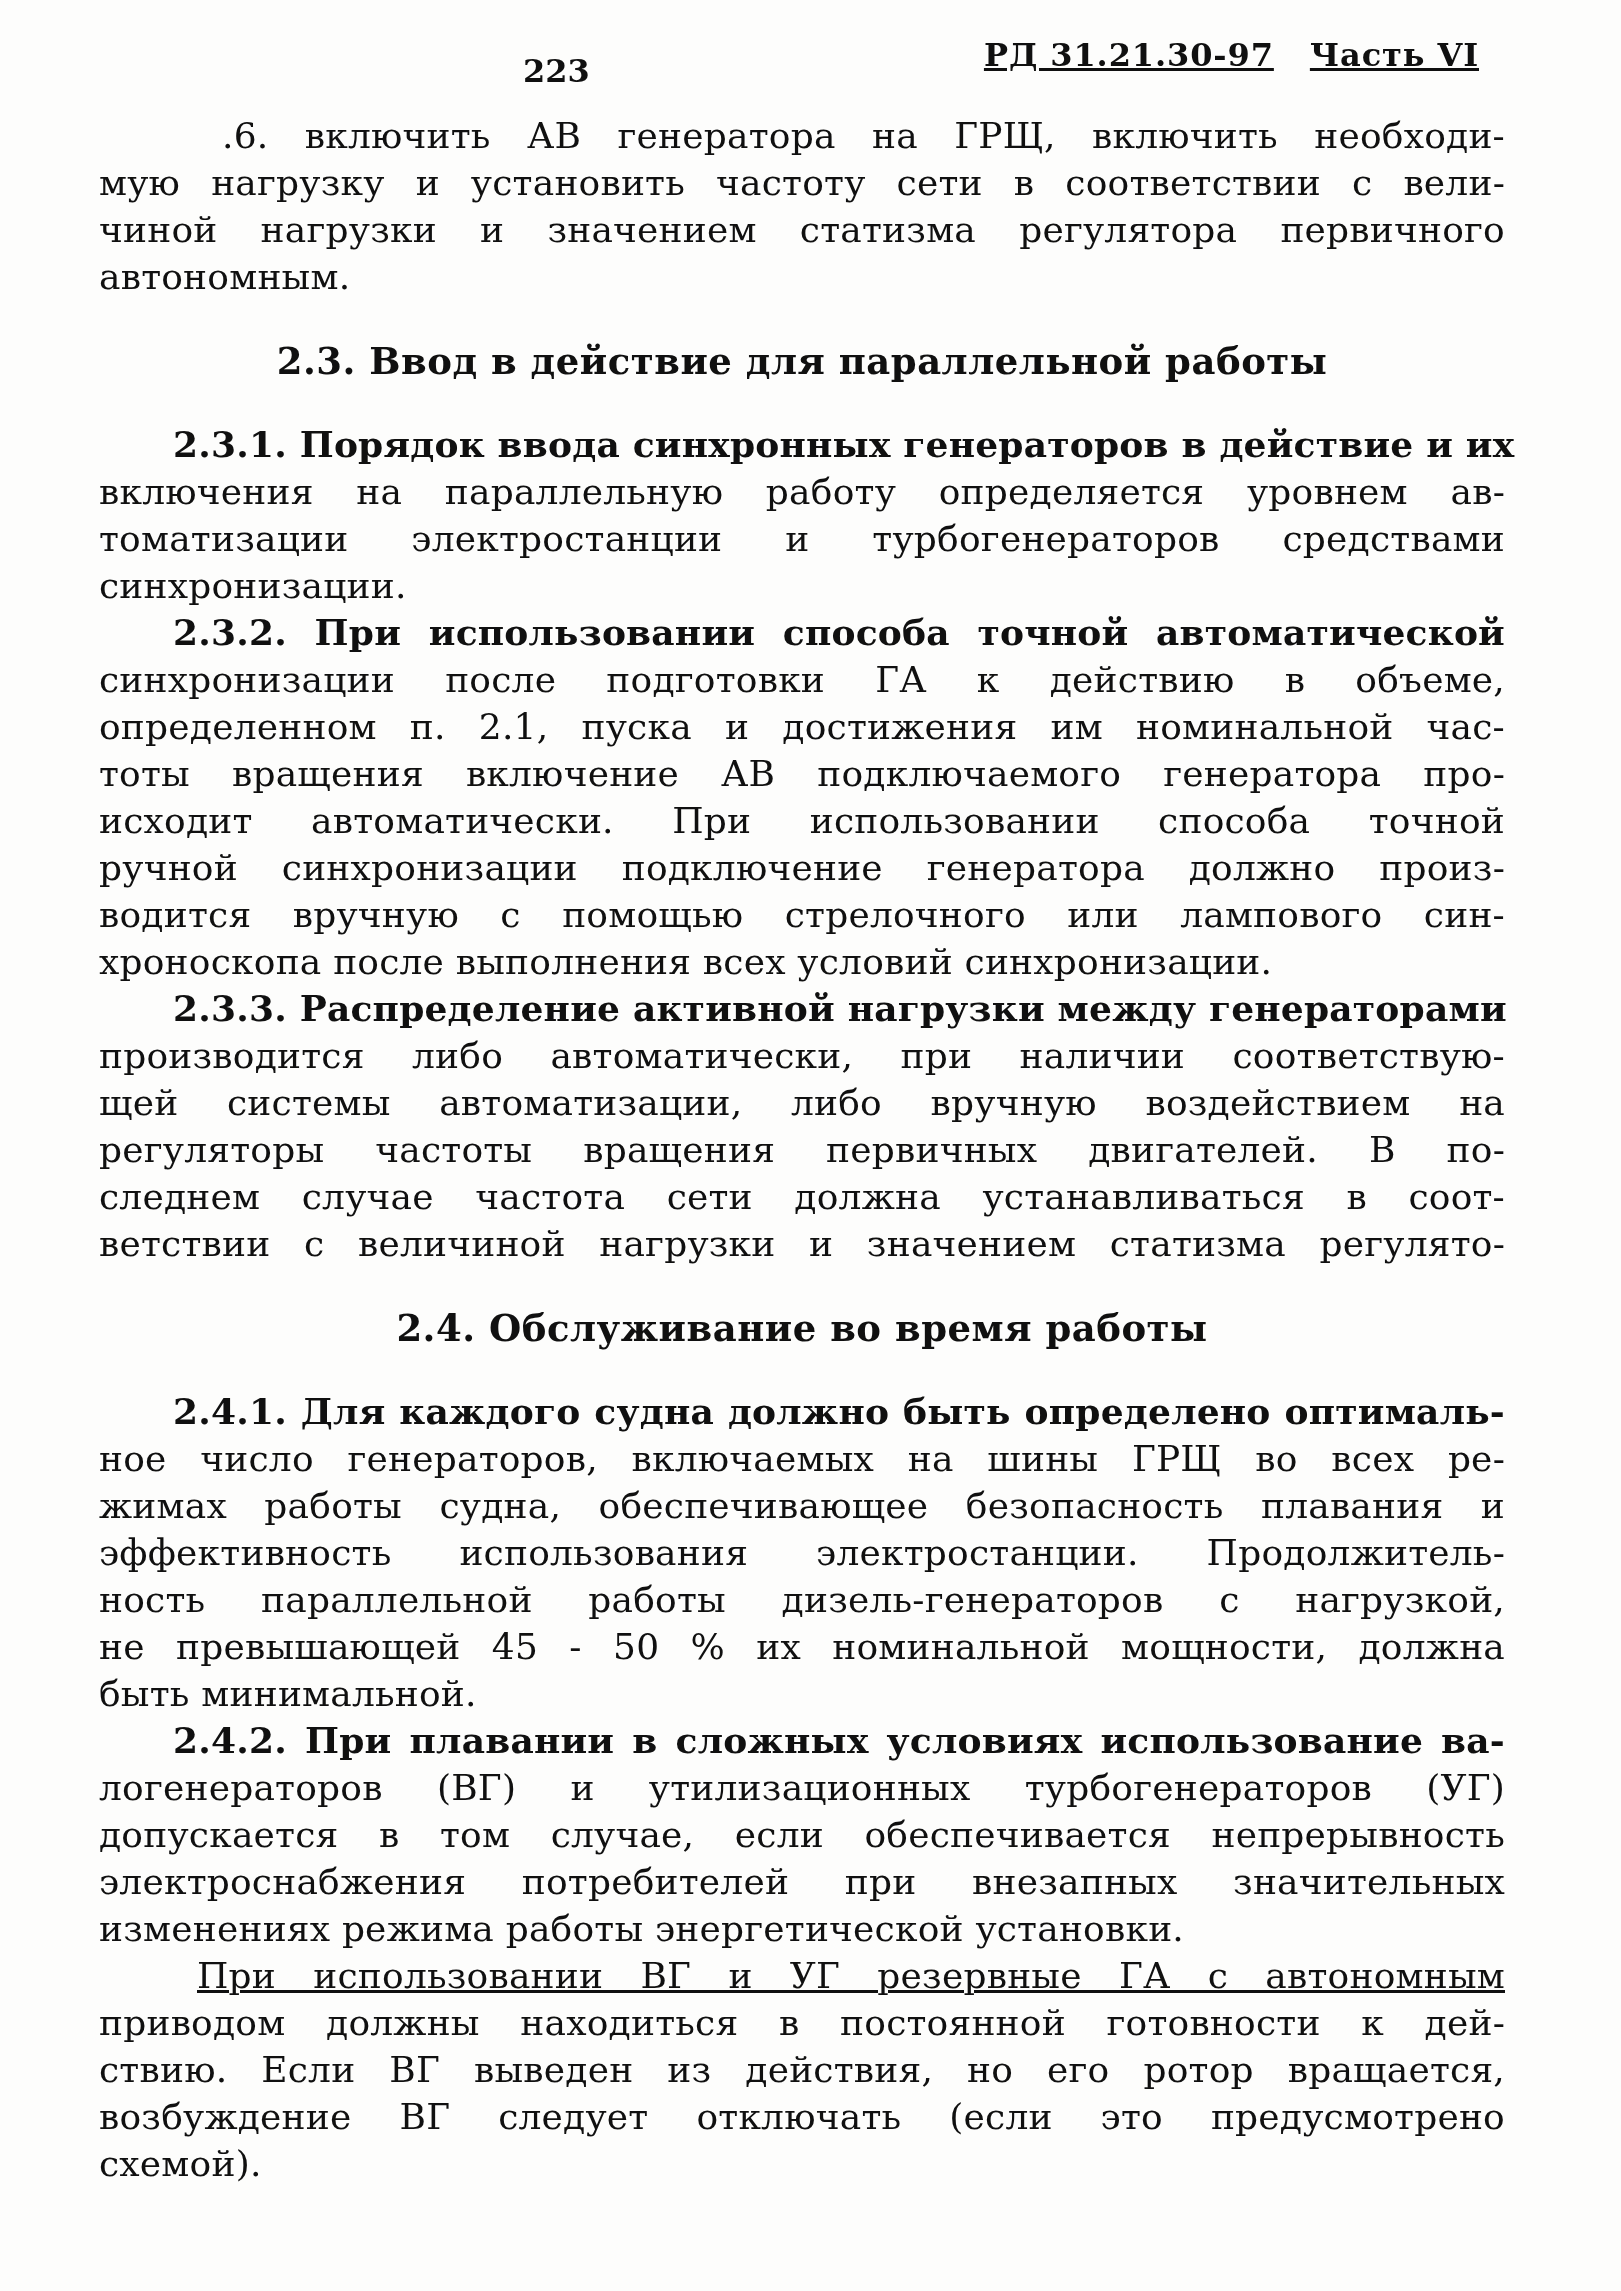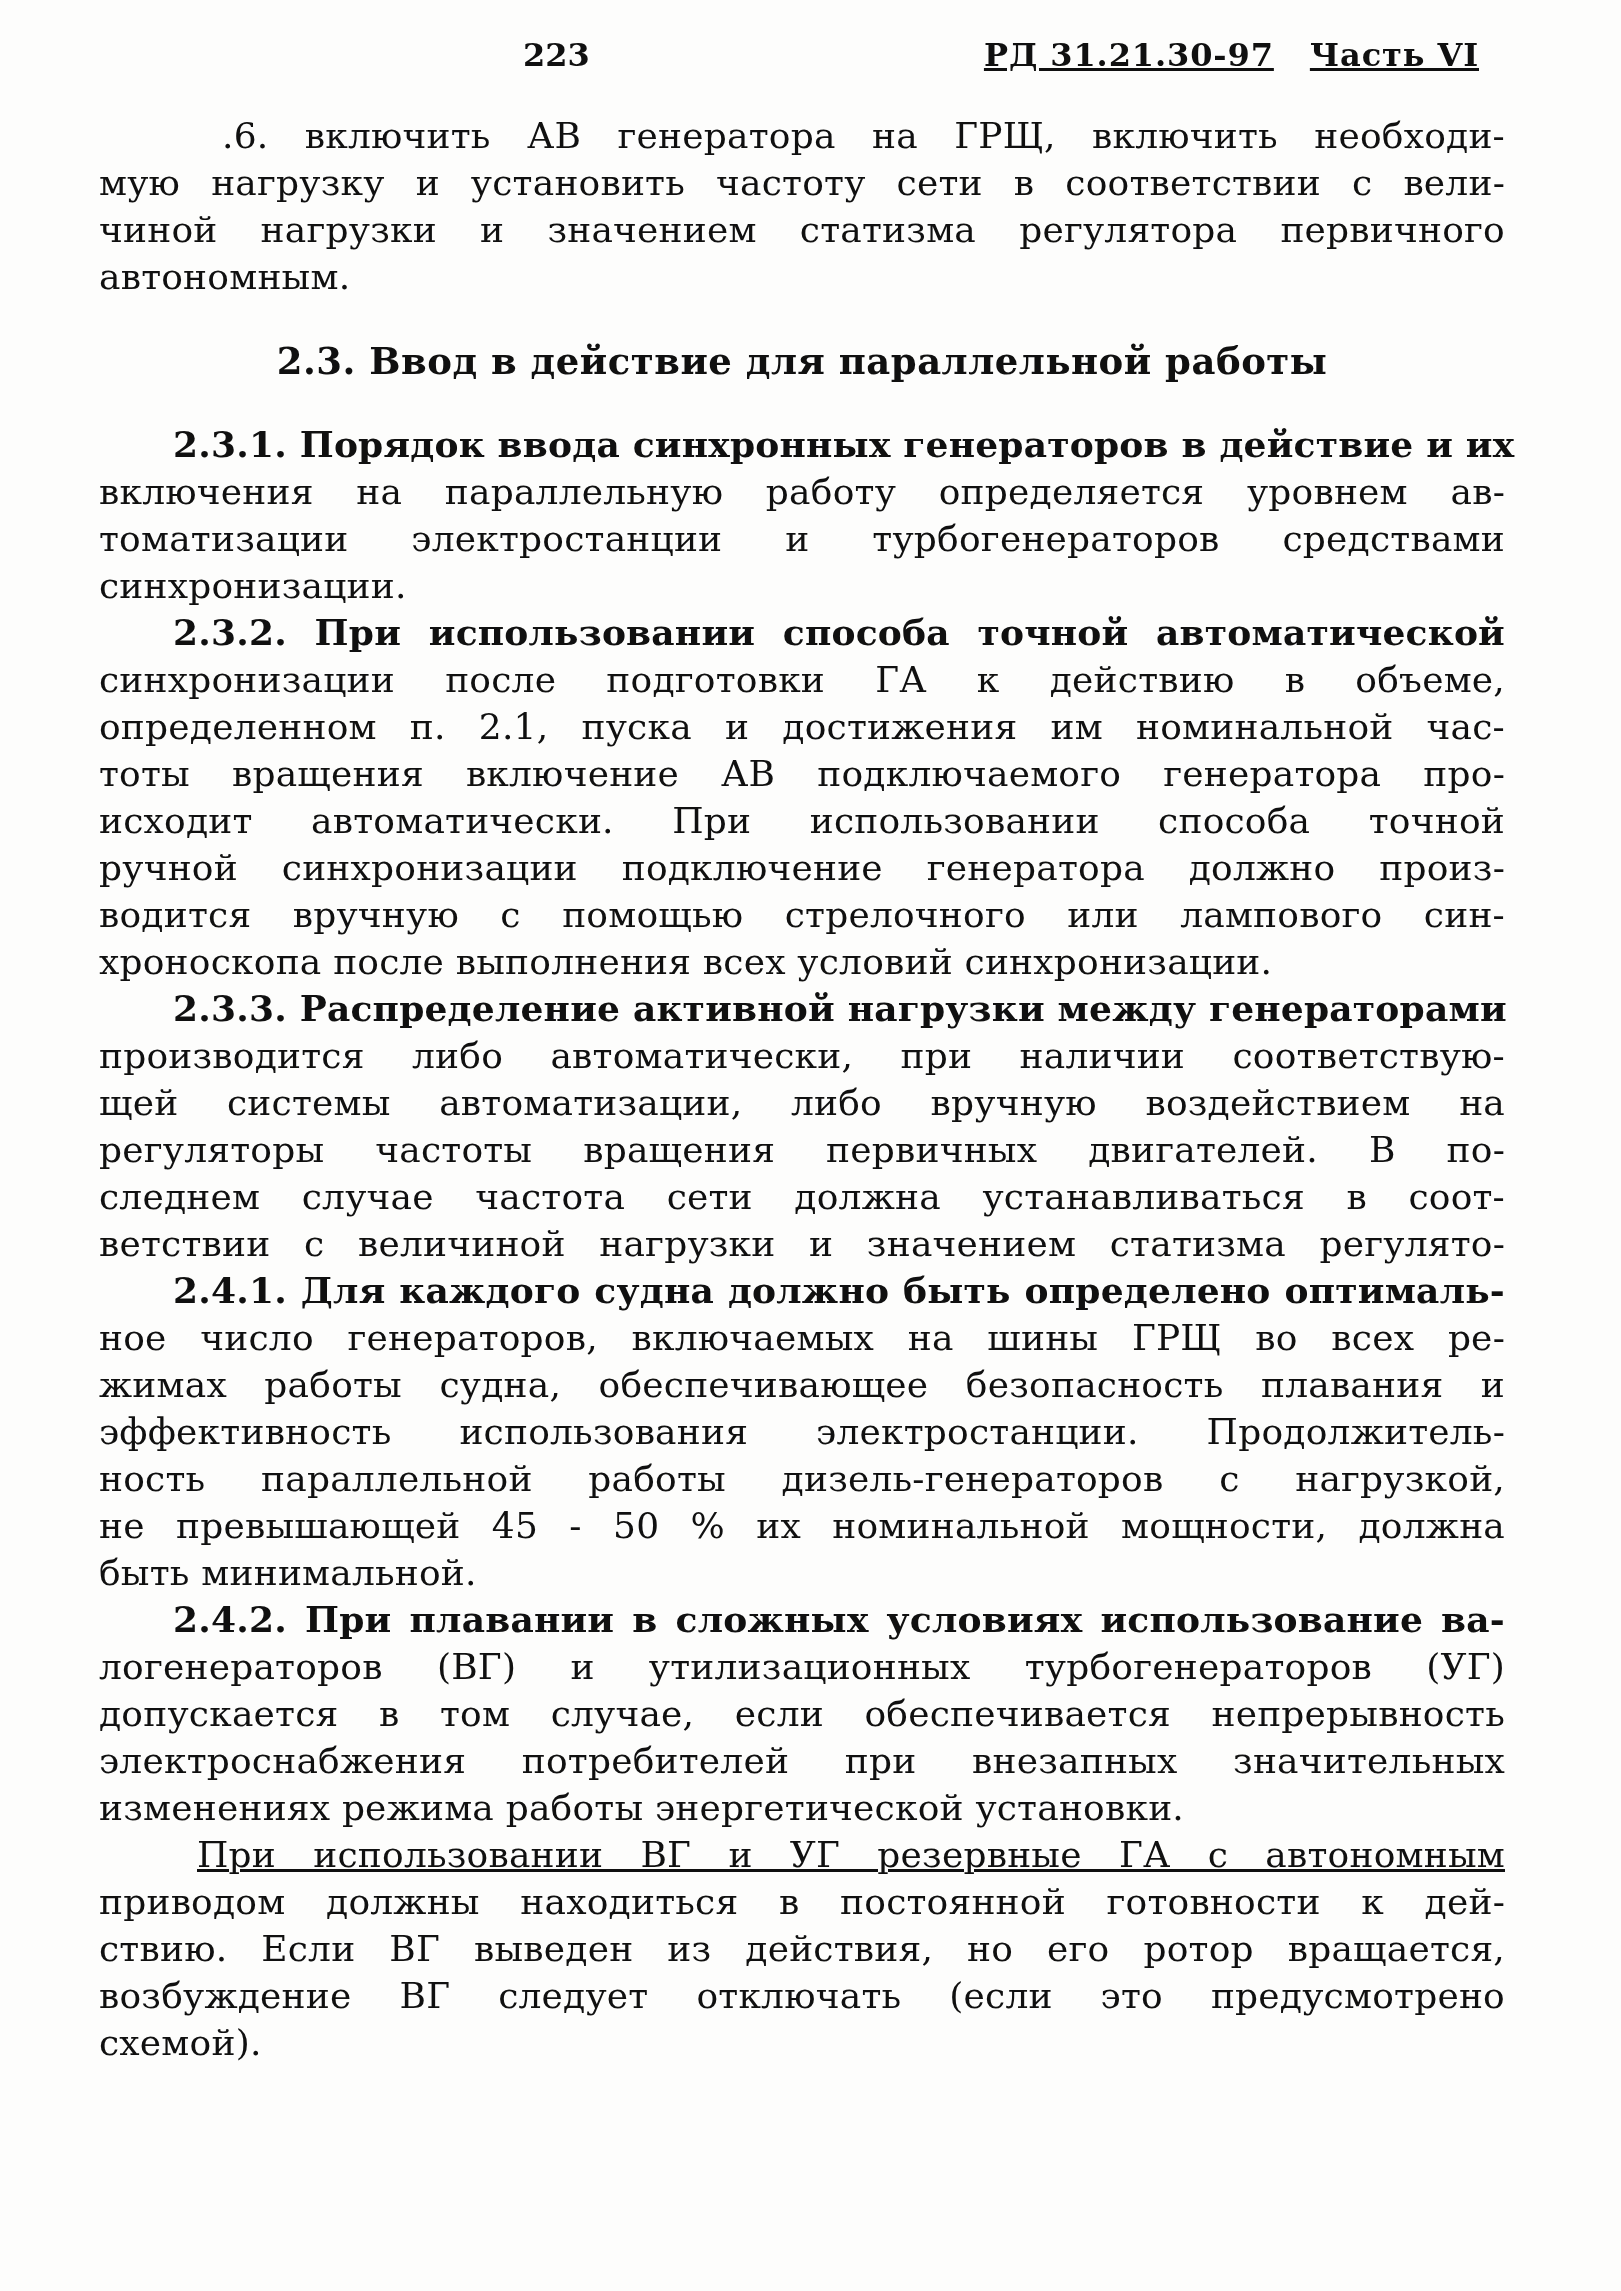--- a/index.html
+++ b/index.html
@@ -23,21 +23,21 @@
     top: 36px;
     left: 0;
     width: 100%;
     height: 57px;
     font-size: 32px;
     font-weight: bold;
   }
   .page-number {
     position: absolute;
     left: 523px;
-    top: 0;
+    top: 16px;
   }
   .doc-ref {
     position: absolute;
     right: 142px;
     top: 0;
     text-decoration: underline;
     white-space: nowrap;
     letter-spacing: 0.9px;
   }
   .doc-ref .part-gap { display: inline-block; width: 36px; }
@@ -116,20 +116,21 @@
 
     <div class="para std">
         <div class="line">2.3.3. Распределение активной нагрузки между генераторами</div>
         <div class="line">производится либо автоматически, при наличии соответствую-</div>
         <div class="line">щей системы автоматизации, либо вручную воздействием на</div>
         <div class="line">регуляторы частоты вращения первичных двигателей. В по-</div>
         <div class="line">следнем случае частота сети должна устанавливаться в соот-</div>
         <div class="line">ветствии с величиной нагрузки и значением статизма регулято-</div>
       </div>
 
+    <div class="section-heading">2.4. Обслуживание во время работы</div>
 
     <div class="para std">
         <div class="line">2.4.1. Для каждого судна должно быть определено оптималь-</div>
         <div class="line">ное число генераторов, включаемых на шины ГРЩ во всех ре-</div>
         <div class="line">жимах работы судна, обеспечивающее безопасность плавания и</div>
         <div class="line">эффективность использования электростанции. Продолжитель-</div>
         <div class="line">ность параллельной работы дизель-генераторов с нагрузкой,</div>
         <div class="line">не превышающей 45 - 50 % их номинальной мощности, должна</div>
         <div class="line last">быть минимальной.</div>
       </div>

